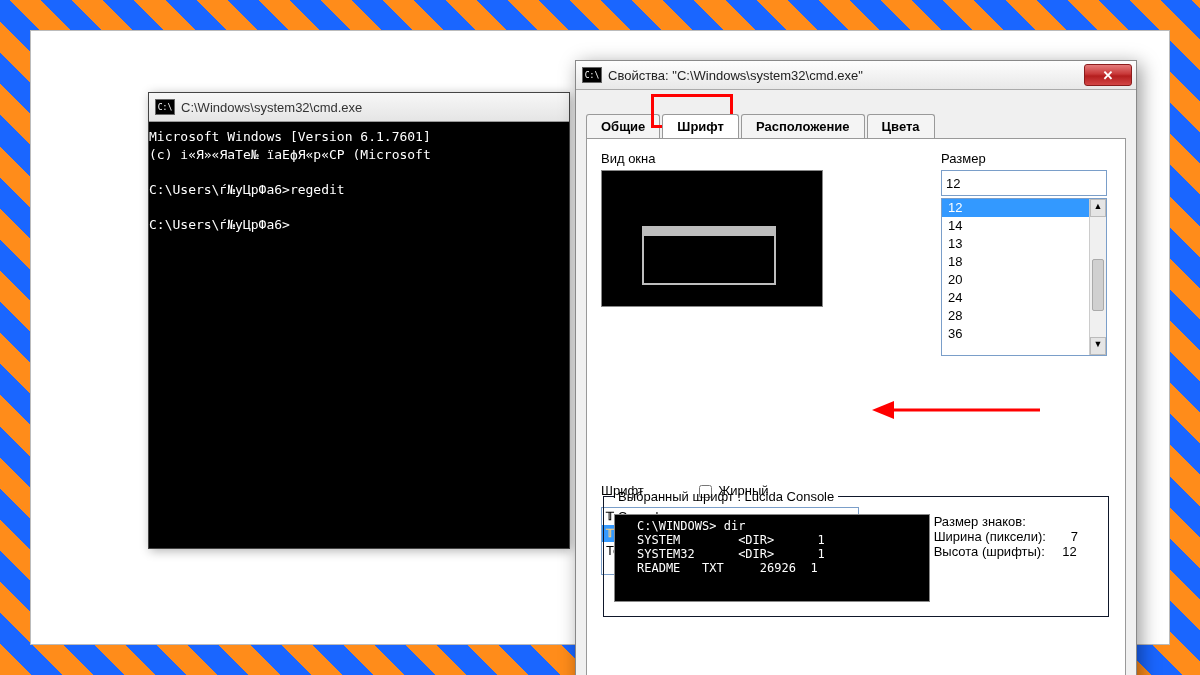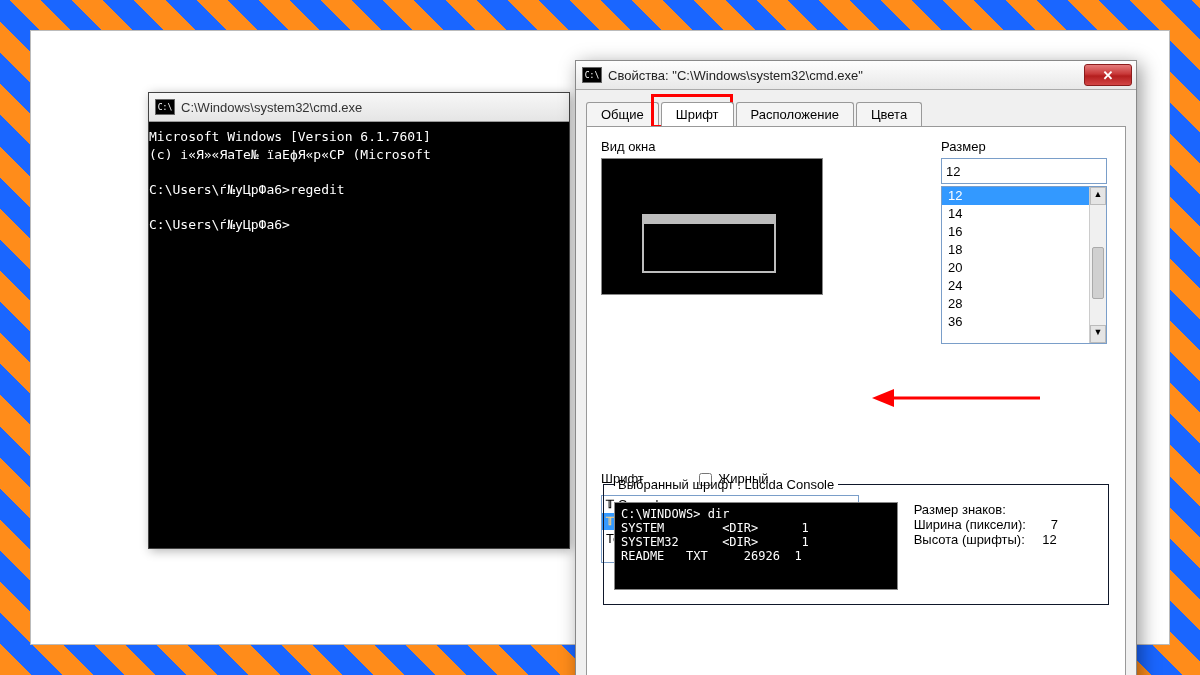--- a/index.html
+++ b/index.html
@@ -95,21 +95,22 @@
     width: 46px; height: 20px;
     background: linear-gradient(#e47a7a, #c83838 45%, #b41e1e 55%, #d24646);
     border: 1px solid #8a1c1c;
     border-radius: 3px;
     color: #fff;
     display: flex; align-items: center; justify-content: center;
     font-weight: bold;
   }
   .tabs {
     display: flex;
-    margin: 12px 10px 0 10px;
+    margin: 24px 10px 0 10px;
+    font-weight: bold;
   }
   .tab {
     padding: 4px 14px;
     background: #f4f4f4;
     border: 1px solid #999;
     border-bottom: none;
     margin-right: 2px;
     border-radius: 3px 3px 0 0;
     font-size: 13px;
     position: relative;
@@ -184,27 +185,27 @@
   .sample-group {
     position: absolute;
     left: 14px; right: 14px; top: 350px;
     border: 1px solid #0f172a;
     padding: 10px 10px 14px 10px;
   }
   .sample-group legend { font-size: 13px; padding: 0 4px; }
   .sample-console {
     width: 270px; height: 78px; background: #000; color: #fff;
     font-family: "Lucida Console", monospace; font-size: 12px;
-    padding: 4px 6px; white-space: pre; overflow: hidden;
+    padding: 4px 22px; white-space: pre; overflow: hidden;
     border: 1px solid #888;
     display: inline-block; vertical-align: top;
   }
   .metrics {
     display: inline-block; vertical-align: top;
-    margin-left: 12px; font-size: 13px;
+    font-size: 13px;
   }
   .metrics-row { display: flex; gap: 8px; }
   .metrics-row .v { width: 24px; text-align: right; }
 </style>
 </head>
 <body>
 
 <div class="stripes"></div>
 <div class="inner">
 
@@ -245,21 +246,21 @@
       <div class="preview-box">
         <div class="preview-win"></div>
       </div>
 
       <div class="size-col">
         <div class="section-label">Размер</div>
         <input class="size-input" value="12" style="">
         <div class="size-list">
           <div class="item sel">12</div>
           <div class="item">14</div>
-          <div class="item">16</div>
+          <div class="item">13</div>
           <div class="item">18</div>
           <div class="item">20</div>
           <div class="item">24</div>
           <div class="item">28</div>
           <div class="item">36</div>
           <div class="size-scroll">
             <div class="scroll-arrow">▲</div>
             <div class="scroll-thumb"></div>
             <div class="scroll-arrow" style="position:absolute;bottom:0;left:0;right:0;">▼</div>
           </div>

